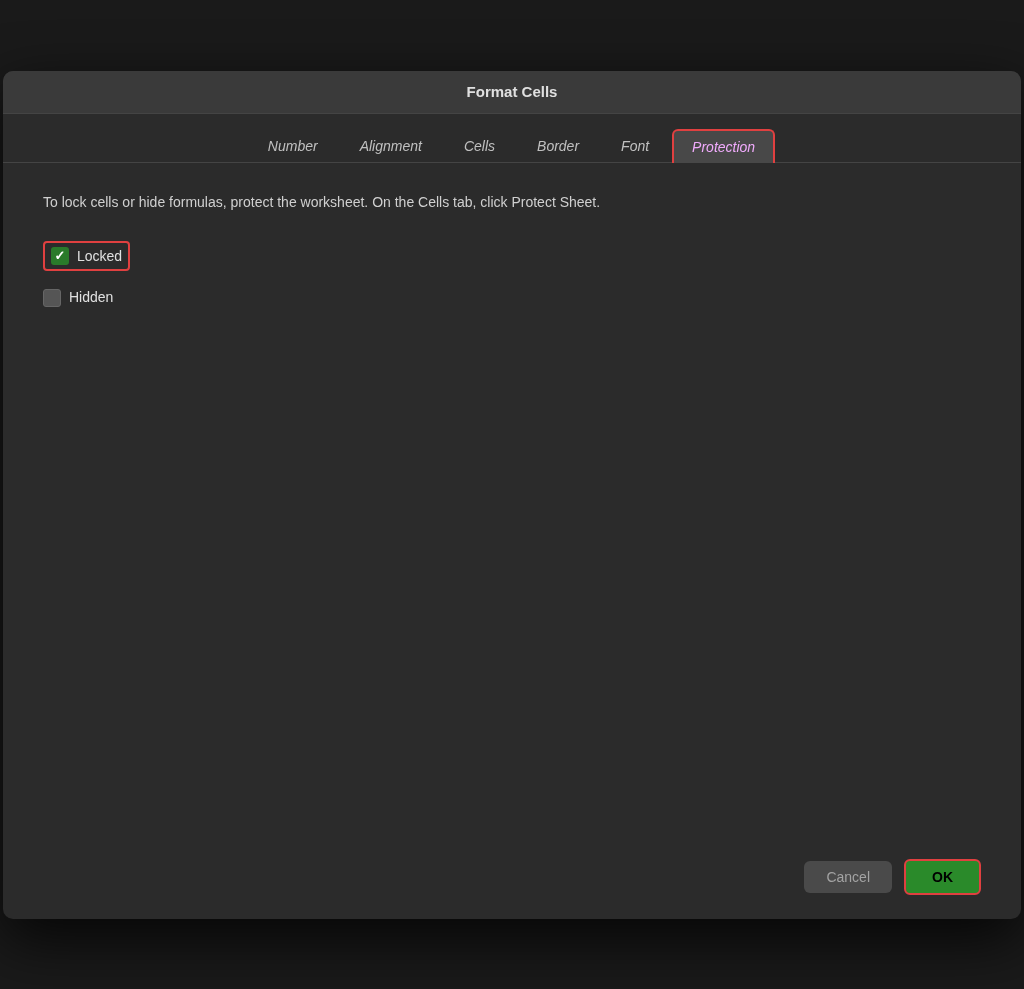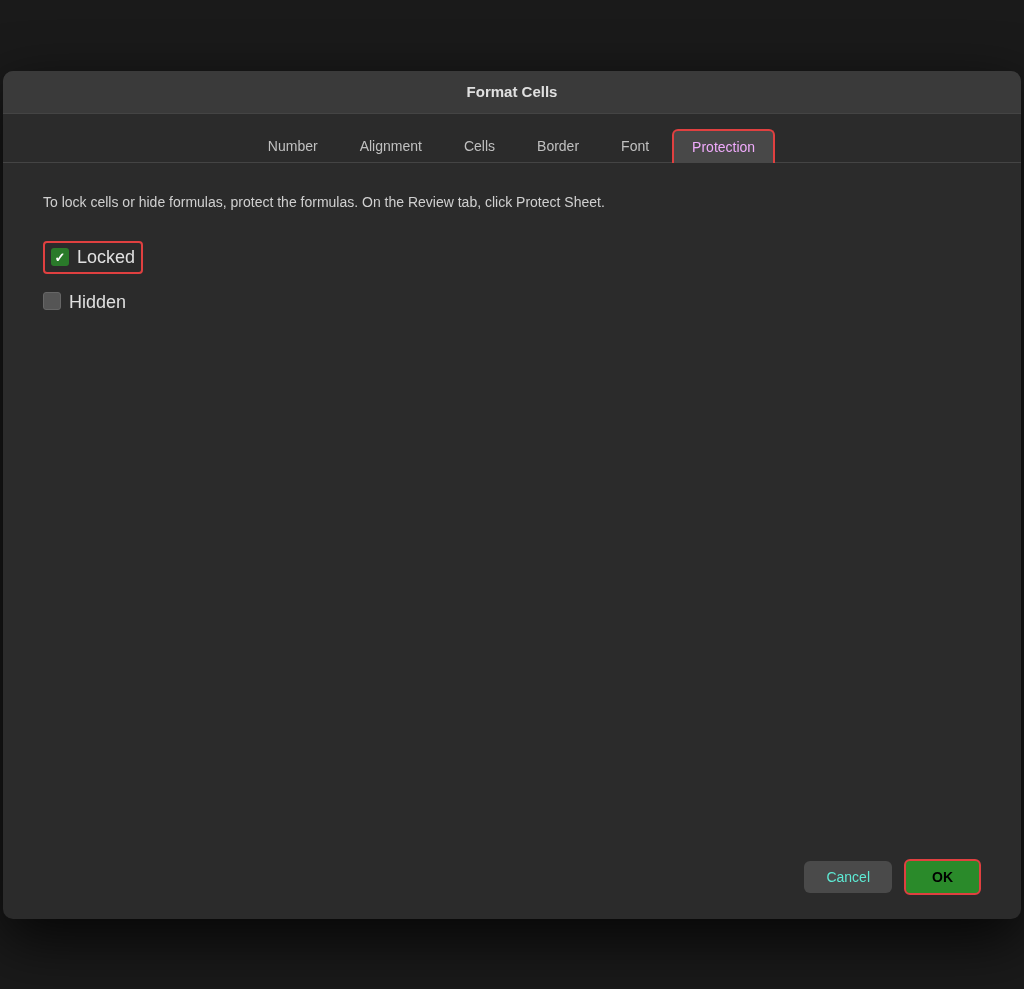--- a/index.html
+++ b/index.html
@@ -38,20 +38,21 @@
       font-size: 15px;
       font-weight: 600;
     }
 
     .dialog-tabs {
       display: flex;
       justify-content: center;
       padding: 14px 16px 0 16px;
       gap: 4px;
       border-bottom: 1px solid #444;
+      font-style: italic;
     }
 
     .tab-item {
       padding: 8px 18px;
       color: #c0c0c0;
       font-size: 14px;
       cursor: pointer;
       border-radius: 6px 6px 0 0;
       border: 1px solid transparent;
       border-bottom: none;
@@ -109,21 +110,21 @@
 
     .checkbox-custom .checkmark {
       color: #ffffff;
       font-size: 13px;
       font-weight: bold;
       line-height: 1;
     }
 
     .checkbox-label {
       color: #e0e0e0;
-      font-size: 18px;
+      font-size: 14px;
     }
 
     .checkbox-row-hidden {
       display: flex;
       gap: 8px;
       margin-bottom: 14px;
       padding: 4px 0;
     }
 
     .checkbox-unchecked {
@@ -141,21 +142,21 @@
       align-items: center;
       padding: 16px 40px 24px 40px;
       gap: 12px;
     }
 
     .btn-cancel {
       padding: 8px 22px;
       background: #4a4a4a;
       border: none;
       border-radius: 6px;
-      color: #5eead4;
+      color: #a3a3a3;
       font-size: 14px;
       cursor: pointer;
     }
 
     .btn-ok {
       padding: 8px 26px;
       background: #2a8a2a;
       border: 2px solid #e04040;
       border-radius: 6px;
       color: #000000;
@@ -175,21 +176,21 @@
   <div class="dialog-tabs">
     <div class="tab-item">Number</div>
     <div class="tab-item">Alignment</div>
     <div class="tab-item">Cells</div>
     <div class="tab-item">Border</div>
     <div class="tab-item">Font</div>
     <div class="tab-item active">Protection</div>
   </div>
 
   <div class="dialog-body">
-    <p class="description-text">To lock cells or hide formulas, protect the formulas. On the Review tab, click Protect Sheet.</p>
+    <p class="description-text">To lock cells or hide formulas, protect the worksheet. On the Cells tab, click Protect Sheet.</p>
 
     <div class="checkbox-row">
       <div class="checkbox-wrapper">
         <div class="checkbox-custom">
           <span class="checkmark">✓</span>
         </div>
         <span class="checkbox-label">Locked</span>
       </div>
     </div>
 

